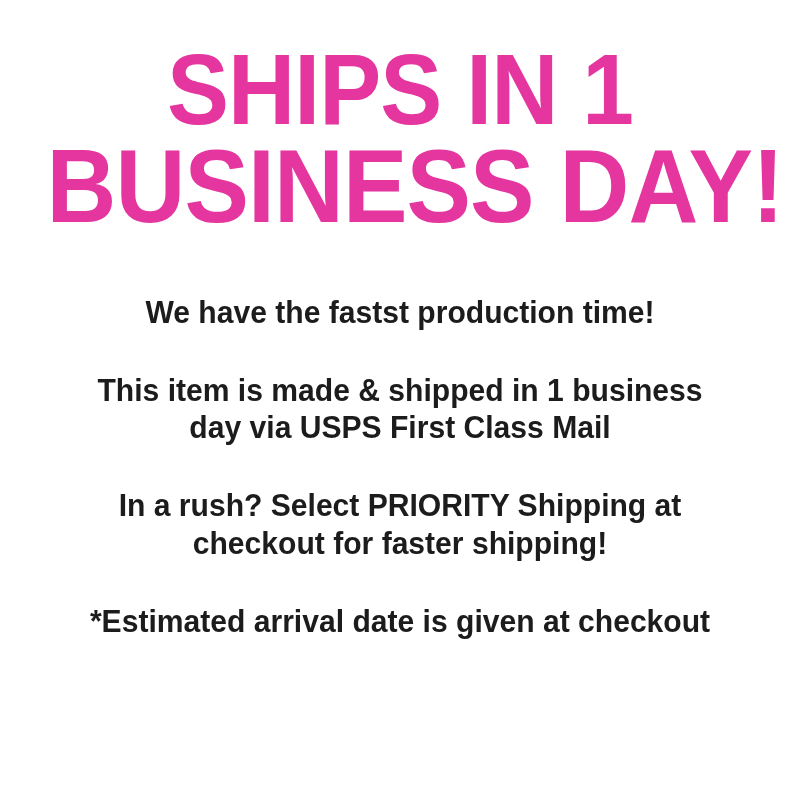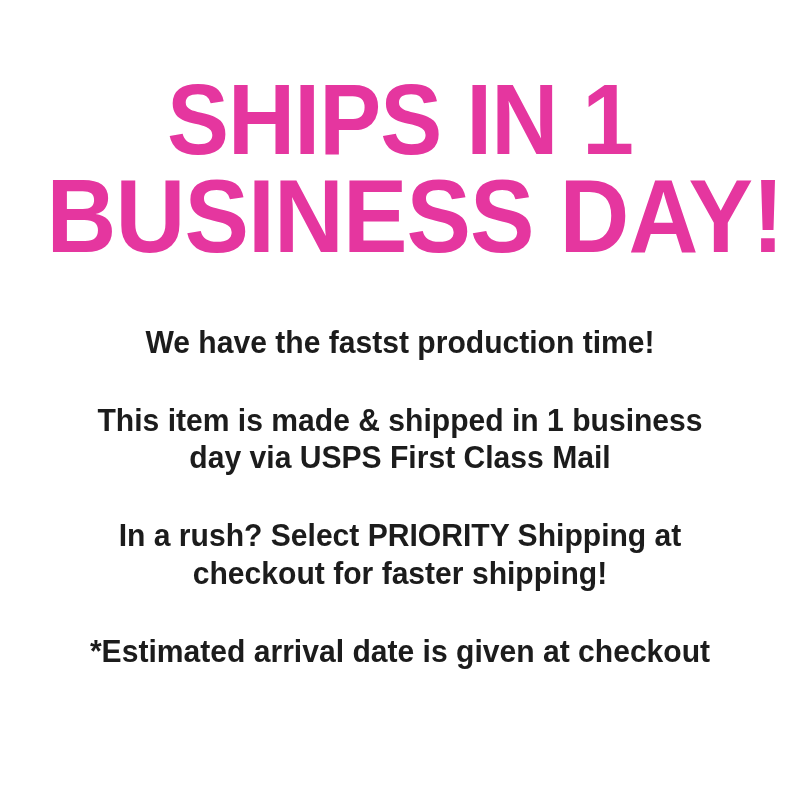--- a/index.html
+++ b/index.html
@@ -16,21 +16,21 @@
 
   .poster {
     width: 800px;
     height: 800px;
     background: #ffffff;
     box-sizing: border-box;
     display: flex;
     flex-direction: column;
     align-items: center;
     justify-content: flex-start;
-    padding-top: 72px;
+    padding-top: 42px;
   }
 
   
   .headline {
     width: 760px;
     text-align: center;
     color: #e5369f;
     font-weight: 700;
     font-size: 104px;
     line-height: 0.95;

